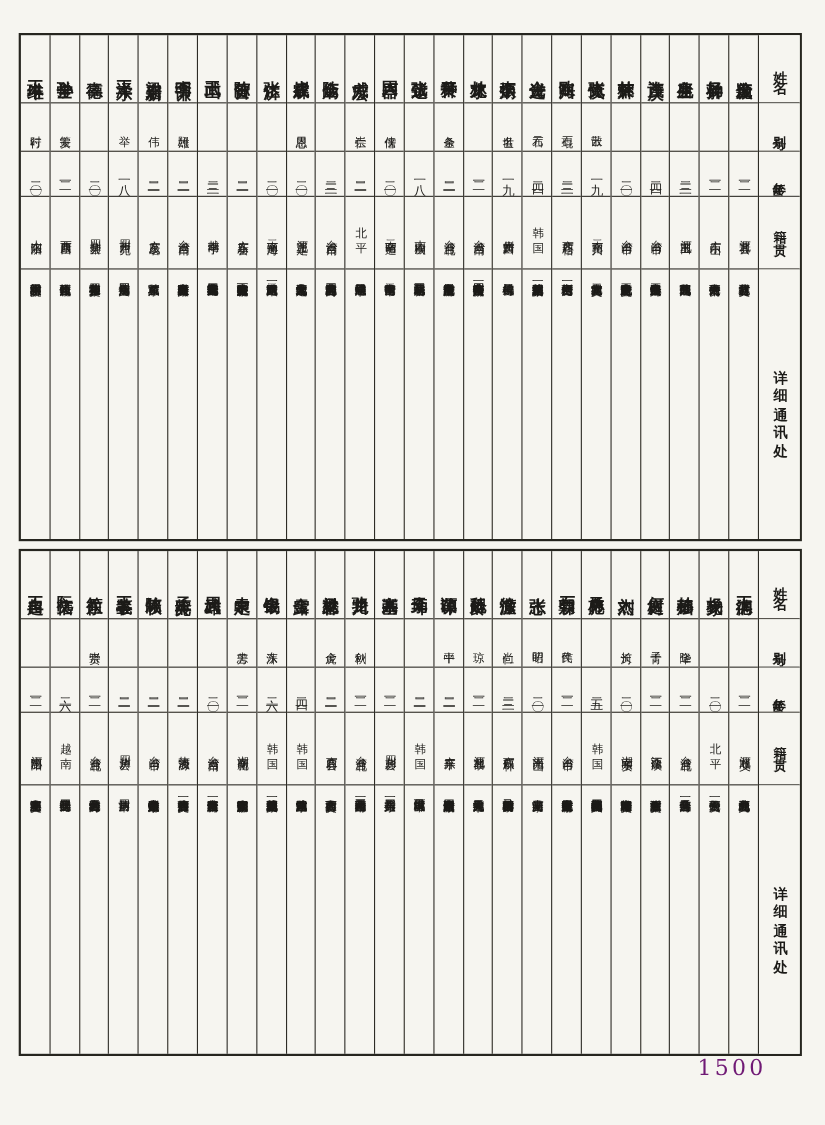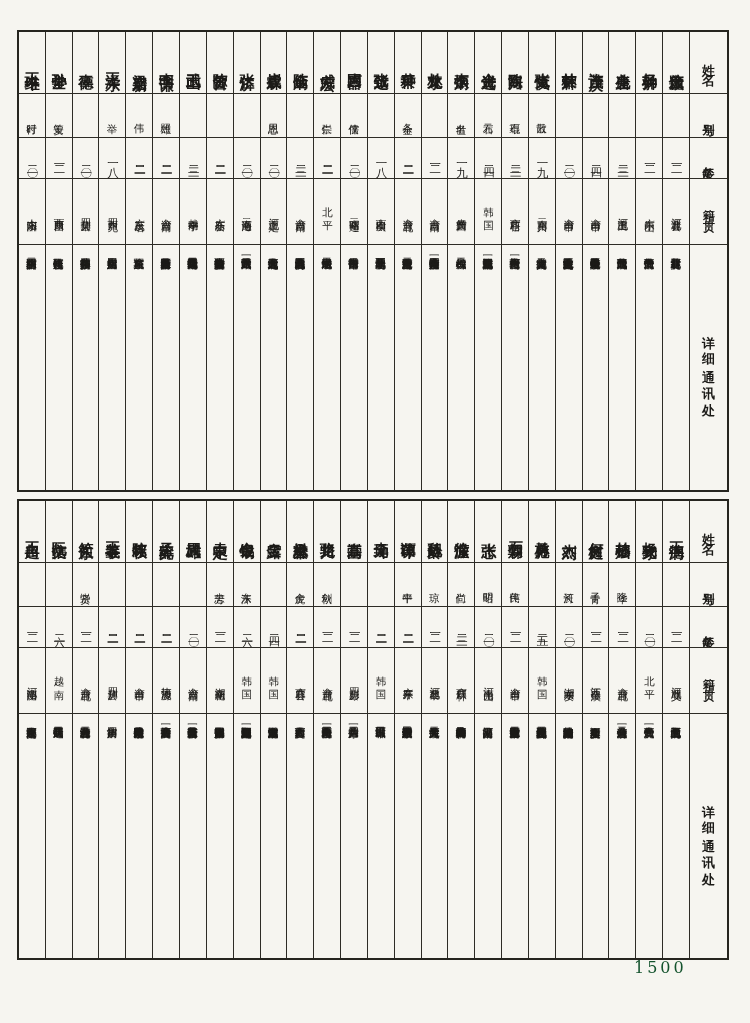--- a/index.html
+++ b/index.html
@@ -55,21 +55,21 @@
   .header .v{font-weight:bold;font-size:13px;}
   .header .name .v{letter-spacing:9px;}
   .header .alias .v{font-size:12px;letter-spacing:2px;}
   .header .age .v{font-size:12px;letter-spacing:2px;}
   .header .origin .v{font-size:12px;letter-spacing:12px;}
   .header .address .v{font-size:13px;letter-spacing:17px;}
   .header .cell.address{align-items:center;padding-top:0;}
   .page-number{
     position:absolute;top:958px;left:634px;
     font-family:"DejaVu Serif","Liberation Serif",serif;
-    font-size:16px;letter-spacing:3px;color:#14532d;
+    font-size:20px;letter-spacing:3px;color:#701a75;
   }
 </style>
 </head>
 <body>
 
 <div class="page">
   <div class="table top">
   <div class="col header">
     <div class="cell name">
           <span class="v">姓名</span>

